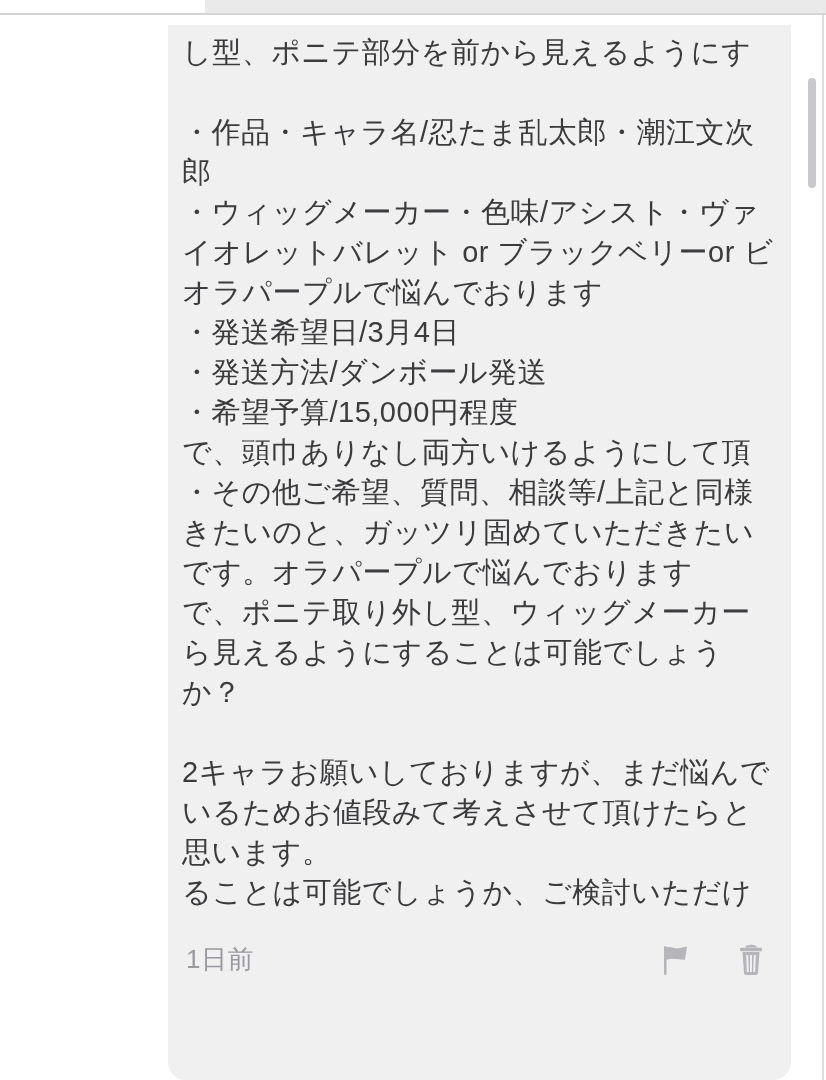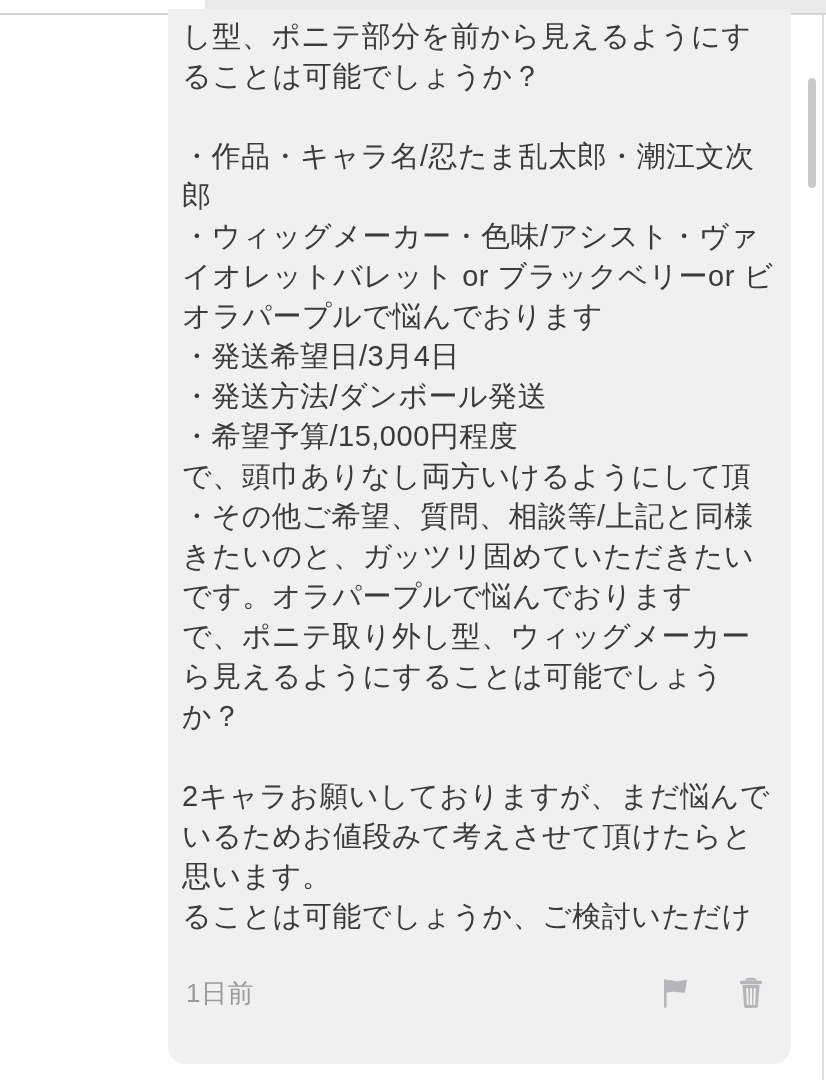--- a/index.html
+++ b/index.html
@@ -47,41 +47,41 @@
     left: 808px;
     top: 78px;
     width: 8px;
     height: 110px;
     border-radius: 4px;
     background: #c9c9cc;
   }
   .bubble {
     position: absolute;
     left: 168px;
-    top: 9px;
+    top: 25px;
     width: 623px;
     height: 1055px;
     background: #f0f0f1;
     border-radius: 0 0 18px 18px;
     box-sizing: border-box;
     padding: 7px 14px 0 14px;
   }
   .msg-line {
     min-height: 40px;
     line-height: 40px;
     font-size: 29px;
     letter-spacing: 0.5px;
     color: #3b3b3d;
     white-space: pre;
     overflow: hidden;
   }
   .bubble-footer {
-    margin-top: 40px;
+    margin-top: 30px;
     display: flex;
-    align-items: flex-start;
+    align-items: flex-end;
     justify-content: space-between;
     padding: 0 10px 0 4px;
   }
   .timestamp {
     font-size: 26px;
     color: #9a9a9e;
     letter-spacing: 0.5px;
   }
   .footer-actions {
     display: flex;
@@ -106,21 +106,20 @@
 
 <div class="stage">
 
   <div class="top-strip"></div>
   <div class="top-divider"></div>
   <div class="right-edge-line"></div>
   <div class="scrollbar-thumb"></div>
 
   <div class="bubble">
     <div class="msg-line">し型、ポニテ部分を前から見えるようにす</div>
-    <div class="msg-line">ることは可能でしょうか？</div>
     <div class="msg-line"></div>
     <div class="msg-line">・作品・キャラ名/忍たま乱太郎・潮江文次</div>
     <div class="msg-line">郎</div>
     <div class="msg-line">・ウィッグメーカー・色味/アシスト・ヴァ</div>
     <div class="msg-line">イオレットバレット or ブラックベリーor ビ</div>
     <div class="msg-line">オラパープルで悩んでおります</div>
     <div class="msg-line">・発送希望日/3月4日</div>
     <div class="msg-line">・発送方法/ダンボール発送</div>
     <div class="msg-line">・希望予算/15,000円程度</div>
     <div class="msg-line">で、頭巾ありなし両方いけるようにして頂</div>

